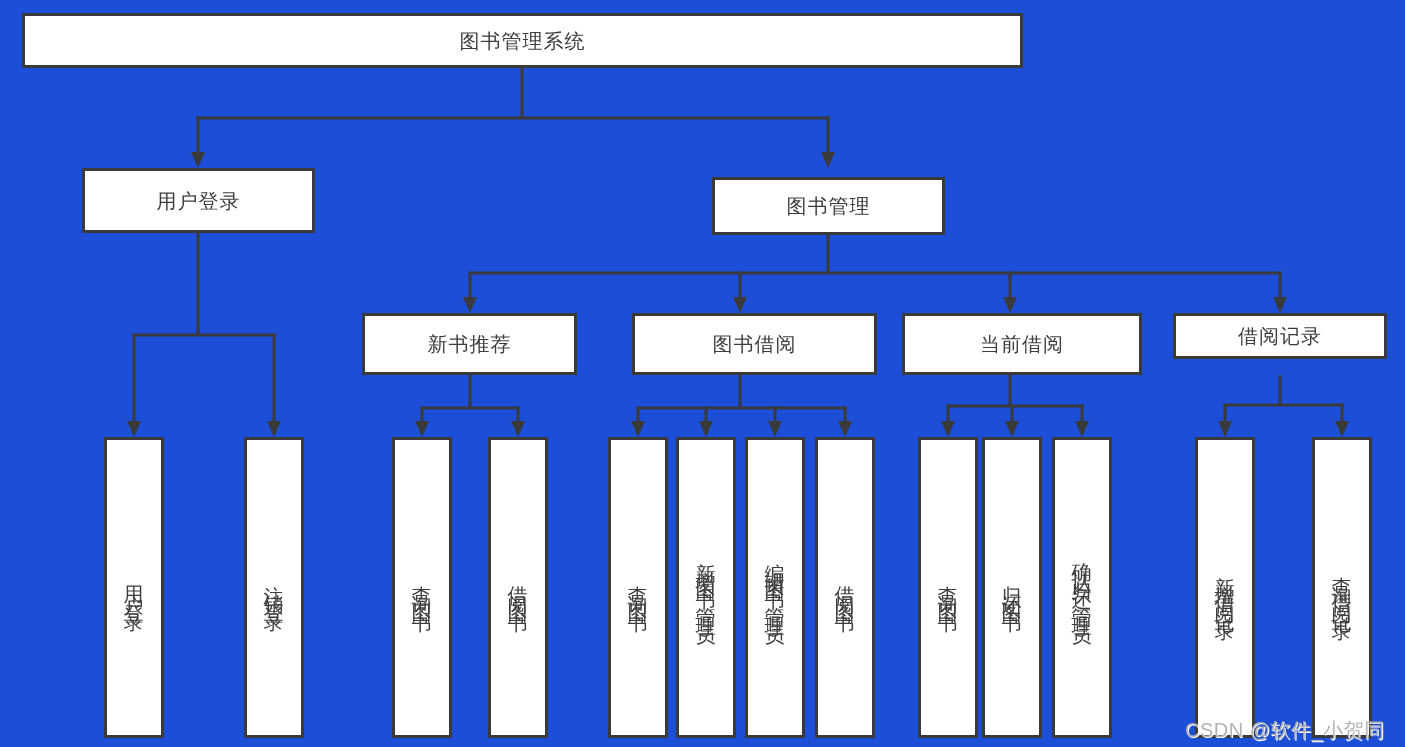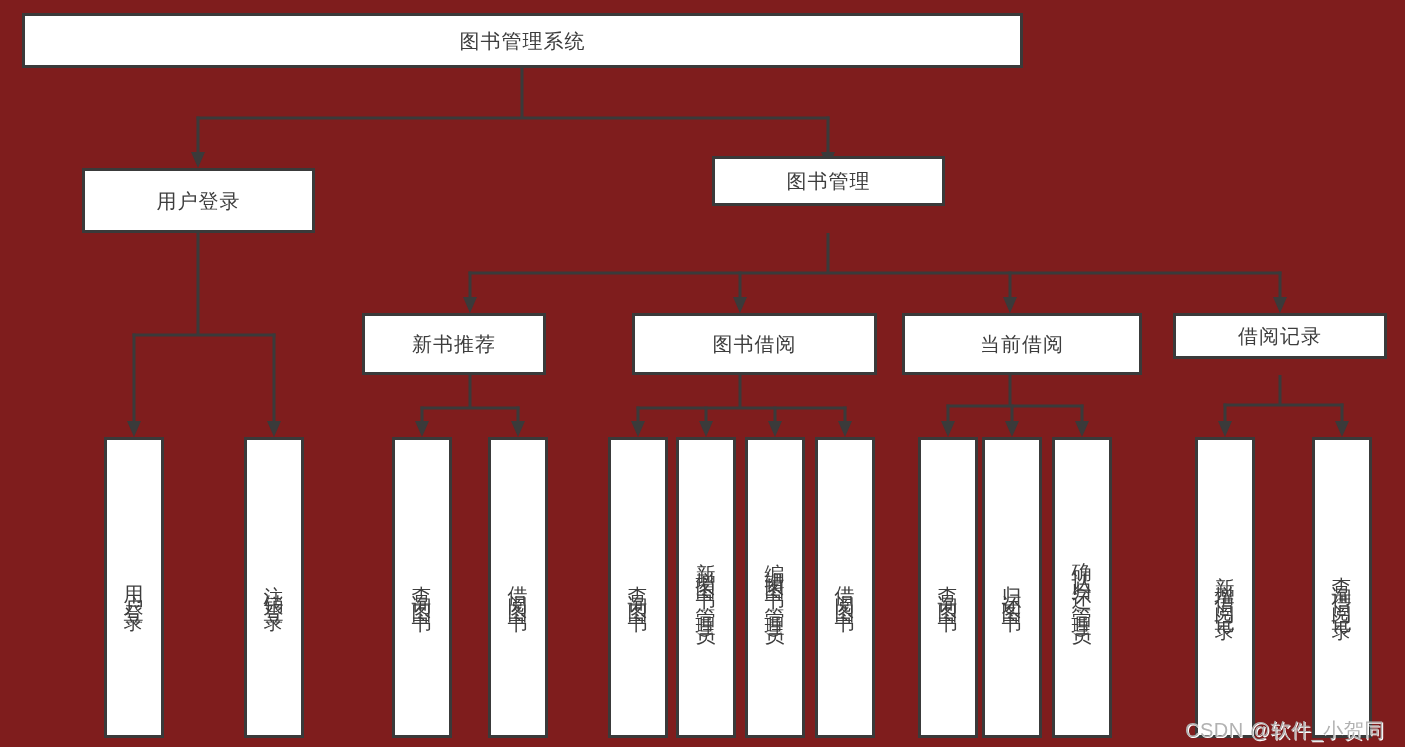--- a/index.html
+++ b/index.html
@@ -1,21 +1,21 @@
 <!DOCTYPE html>
 <html><head>
 <meta charset="utf-8">
 <style>
   html, body { margin: 0; padding: 0; }
   body { background: #ffffff; }
   #canvas {
     position: relative;
     width: 1405px;
     height: 747px;
-    background: #7f1d1d;
+    background: #1d4ed8;
     overflow: hidden;
     font-family: "Liberation Sans", sans-serif;
   }
   #connectors {
     position: absolute;
     left: 0; top: 0;
     width: 1405px; height: 747px;
   }
   .node {
     position: absolute;
@@ -115,23 +115,23 @@
       <polygon points="1005,421 1019,421 1012,437"></polygon>
       <polygon points="1075,421 1089,421 1082,437"></polygon>
       <polygon points="1218,421 1232,421 1225,437"></polygon>
       <polygon points="1335,421 1349,421 1342,437"></polygon>
     </g>
   </svg>
 
   <div class="node h" style="left:22px; top:13px; width:1001px; height:55px;">图书管理系统</div>
 
   <div class="node h" style="left:82px; top:168px; width:233px; height:65px;">用户登录</div>
-  <div class="node h" style="left:712px; top:156px; width:233px; height:50px;text-align:center;">图书管理</div>
+  <div class="node h" style="left:712px; top:177px; width:233px; height:58px;text-align:center;">图书管理</div>
 
-  <div class="node h" style="left:362px; top:313px; width:184px; height:62px;">新书推荐</div>
+  <div class="node h" style="left:362px; top:313px; width:215px; height:62px;">新书推荐</div>
   <div class="node h" style="left:632px; top:313px; width:245px; height:62px;">图书借阅</div>
   <div class="node h" style="left:902px; top:313px; width:240px; height:62px;">当前借阅</div>
   <div class="node h" style="left:1173px; top:313px; width:214px; height:46px;">借阅记录</div>
 
   <div class="node v" style="left:104px; top:437px; width:60px; height:301px;">用户登录</div>
   <div class="node v" style="left:244px; top:437px; width:60px; height:301px;">注销登录</div>
   <div class="node v" style="left:392px; top:437px; width:60px; height:301px;">查询图书</div>
   <div class="node v" style="left:488px; top:437px; width:60px; height:301px;">借阅图书</div>
   <div class="node v" style="left:608px; top:437px; width:60px; height:301px;">查询图书</div>
   <div class="node v" style="left:676px; top:437px; width:60px; height:301px;">新增图书（管理员）</div>

